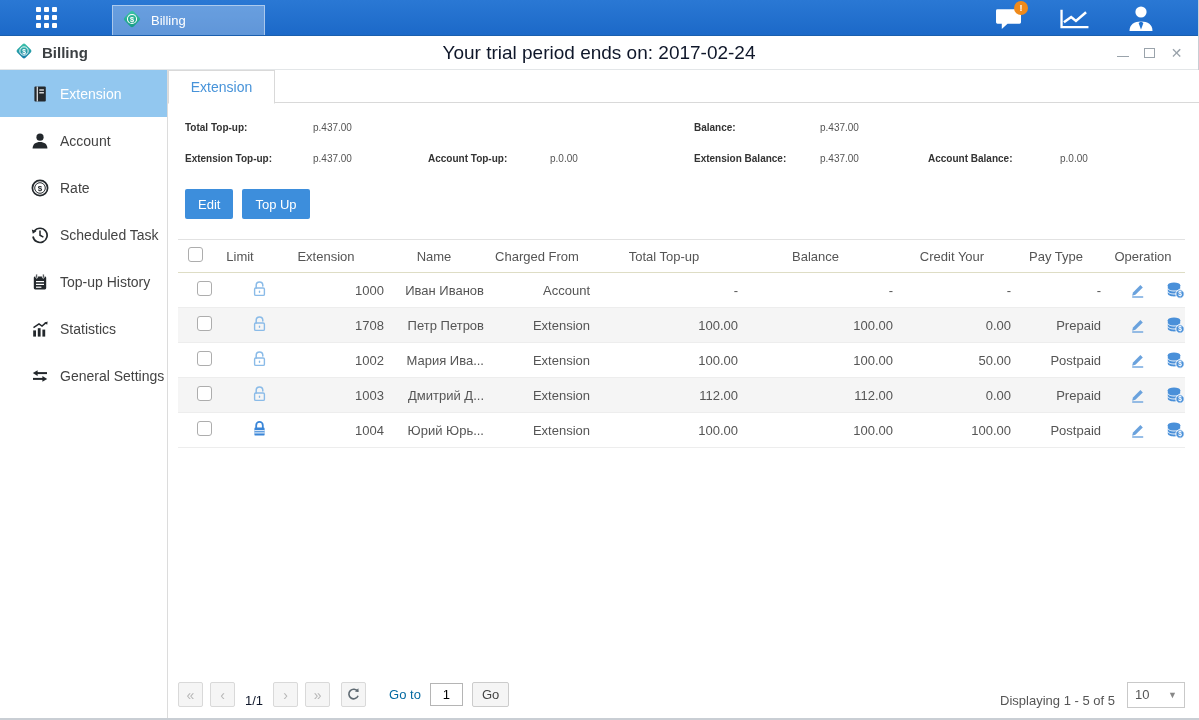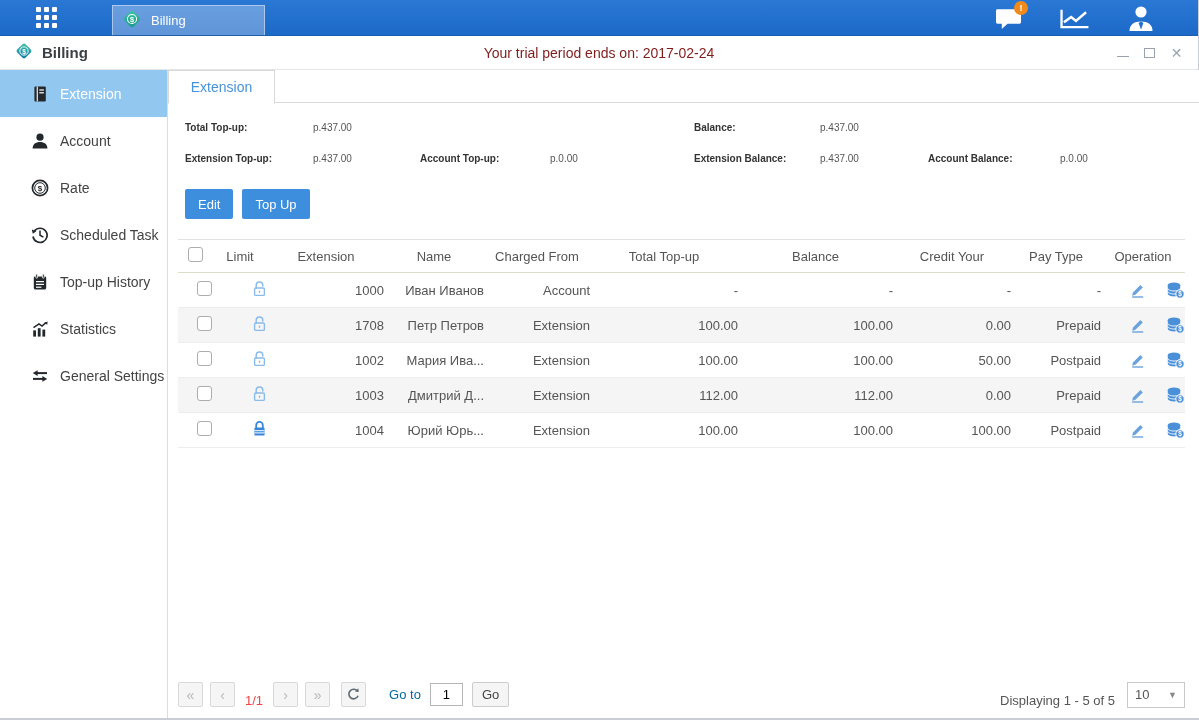--- a/index.html
+++ b/index.html
@@ -11,21 +11,21 @@
   .apps-icon { margin-left:36px; width:22px; height:22px; display:grid; grid-template-columns:repeat(3,5px); grid-template-rows:repeat(3,5px); gap:3px; cursor:pointer; }
   .apps-icon span { background:#fff; border-radius:1px; }
   .topbar-tab { margin-left:54px; height:30px; align-self:flex-end; width:153px; background:rgba(255,255,255,0.30); border:1px solid rgba(255,255,255,0.45); border-bottom:none; display:flex; align-items:center; padding-left:8px; gap:8px; color:#fff; font-size:13px; }
   .topbar-right { position:absolute; right:40px; top:0; height:36px; display:flex; align-items:center; gap:32px; }
   .tb-icon { position:relative; width:34px; height:28px; display:flex; align-items:center; justify-content:center; cursor:pointer; }
   .tb-badge { position:absolute; top:-3px; right:-2px; width:14px; height:14px; border-radius:50%; background:#ef8a1b; color:#fff; font-size:9px; font-weight:bold; display:flex; align-items:center; justify-content:center; }
 
   
   .titlebar { height:34px; flex:0 0 34px; background:#fff; border-bottom:1px solid #e3e6e8; display:flex; align-items:center; padding:0 14px; position:relative; }
   .titlebar .title { font-size:15px; font-weight:bold; color:#3c4043; margin-left:8px; }
-  .trial { position:absolute; left:50%; transform:translateX(-50%); color:#7f1d1d; font-size:14px; }
+  .trial { position:absolute; left:50%; transform:translateX(-50%); color:#0f172a; font-size:19px; }
   .win-controls { margin-left:auto; display:flex; align-items:center; gap:12px; }
   .wc { width:15px; height:15px; display:flex; align-items:center; justify-content:center; color:#9aa3ab; cursor:pointer; }
   .wc-min { width:12px; height:1px; background:#9aa3ab; margin-top:8px; }
   .wc-max { width:11px; height:10px; border:1px solid #9aa3ab; }
   .wc-close { font-size:14px; line-height:1; }
 
   
   .bodyrow { flex:1; display:flex; min-height:0; }
   .sidebar { width:168px; flex:0 0 168px; background:#fff; border-right:1px solid #dcdcdc; }
   .side-item { height:47px; display:flex; align-items:center; padding-left:31px; gap:11px; font-size:14px; color:#434343; cursor:pointer; }
@@ -53,21 +53,21 @@
   .ext-table th { height:33px; font-weight:normal; color:#555; border-top:1px solid #e2e2e2; border-bottom:1px solid #deddc5; text-align:center; }
   .ext-table td { height:35px; color:#555; text-align:right; border-bottom:1px solid #ededed; }
   .ext-table tr.stripe td { background:#f5f5f5; }
   .cb { width:15px; height:15px; border:1px solid #adadad; border-radius:3px; background:#fff; display:inline-block; cursor:pointer; }
   .op-cell span { display:inline-flex; vertical-align:middle; cursor:pointer; }
   .op-cell span + span { margin-left:16px; }
 
   
   .pagination { position:absolute; left:10px; right:14px; bottom:10px; display:flex; align-items:center; font-size:13px; color:#555; }
   .pg-btn { width:25px; height:25px; border:1px solid #d9d9d9; background:#f5f5f5; color:#b7b7b7; border-radius:2px; display:flex; align-items:center; justify-content:center; font-size:14px; margin-right:7px; cursor:pointer; }
-  .pg-ind { margin:12px 10px 0 3px; color:#ef4444; }
+  .pg-ind { margin:12px 10px 0 3px; color:#0f172a; }
   .pg-refresh { margin-left:4px; }
   .goto-label { margin:0 9px 0 16px; color:#0369a1; }
   .goto-input { width:33px; height:23px; border:1px solid #b5b5b5; font-size:13px; text-align:center; font-family:"Liberation Sans", sans-serif; }
   .go-btn { height:25px; margin-left:9px; padding:0 9px; background:#f5f5f5; border:1px solid #ccc; border-radius:2px; color:#444; font-size:13px; cursor:pointer; font-family:"Liberation Sans", sans-serif; }
   .pg-right { margin-left:auto; display:flex; align-items:flex-end; gap:12px; }
   .size-select { width:58px; height:26px; border:1px solid #c9c9c9; background:#fff; display:flex; align-items:center; padding:0 7px; cursor:pointer; }
   .size-select .tri { margin-left:auto; font-size:9px; color:#888; }
 </style>
 </head>
 <body>
@@ -228,21 +228,21 @@
       <div class="summary">
         <div class="sumrow">
           <b style="left:17px">Total Top-up:</b>
           <span class="val" style="left:145px">p.437.00</span>
           <b style="left:526px">Balance:</b>
           <span class="val" style="left:652px">p.437.00</span>
         </div>
         <div class="sumrow">
           <b style="left:17px">Extension Top-up:</b>
           <span class="val" style="left:145px">p.437.00</span>
-          <b style="left:252px">Account Top-up:</b>
+          <b style="left:260px">Account Top-up:</b>
           <span class="val" style="left:382px">p.0.00</span>
           <b style="left:526px">Extension Balance:</b>
           <span class="val" style="left:652px">p.437.00</span>
           <b style="left:760px">Account Balance:</b>
           <span class="val" style="left:892px">p.0.00</span>
         </div>
       </div>
 
       <div class="btn-row">
         <button class="btn-blue">Edit</button>

